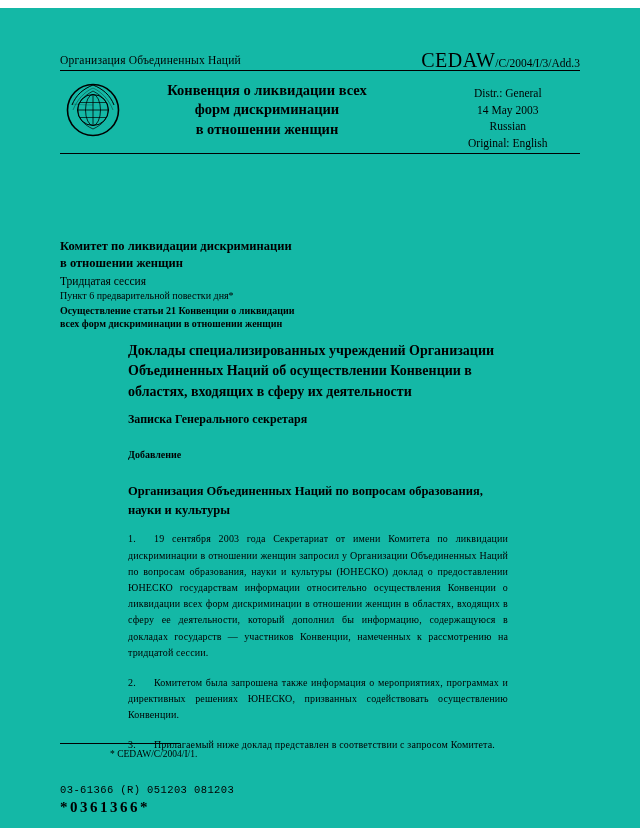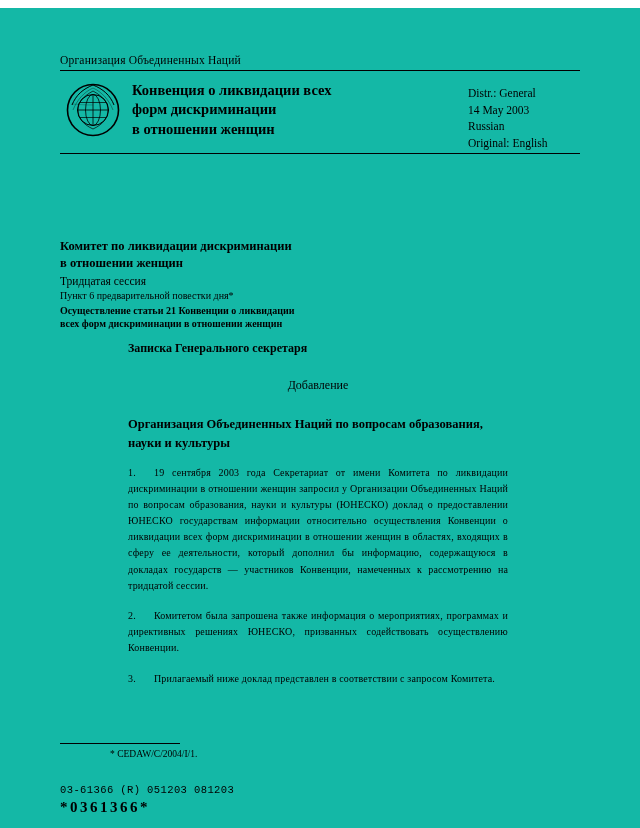--- a/index.html
+++ b/index.html
@@ -58,20 +58,21 @@
     border-top: 1.3px solid #000;
     position: absolute;
     left: 60px;
     top: 145px;
     width: 520px;
   }
 
   .header-body {
     position: relative;
     height: 86px;
+    text-align: center;
   }
   .emblem {
     position: absolute;
     left: 6px;
     top: 12px;
     width: 54px;
     height: 54px;
   }
   .title-block {
     position: absolute;
@@ -138,24 +139,23 @@
     font-size: 14px;
     line-height: 1.45;
     margin-bottom: 10px;
   }
   .note-line {
     font-weight: bold;
     font-size: 12px;
     margin-bottom: 22px;
   }
   .addendum {
-    font-weight: normal;
-    font-size: 12px;
+    font-weight: bold;
+    font-size: 10px;
     margin-bottom: 22px;
-    text-align: center;
   }
   .agency {
     font-weight: bold;
     font-size: 12.5px;
     line-height: 1.5;
     margin-bottom: 12px;
   }
   .para {
     font-size: 10px;
     line-height: 1.62;
@@ -201,20 +201,21 @@
     letter-spacing: 2.5px;
   }
 </style>
 </head>
 <body>
 
 <div class="page">
 
   <div class="masthead">
     <span class="org-line">Организация Объединенных Наций</span>
+    <span class="cedaw-line"><span class="cedaw-big">CEDAW</span><span class="cedaw-small">/C/2004/I/3/Add.3</span></span>
     <div class="rule-top"></div>
 
     <div class="header-body">
       <div class="emblem">
         <svg viewBox="0 0 54 54" width="54" height="54" aria-hidden="true">
           <circle cx="27" cy="27" r="25.5" fill="none" stroke="#000" stroke-width="1.6"></circle>
           <circle cx="27" cy="27" r="15.5" fill="none" stroke="#000" stroke-width="1"></circle>
           <ellipse cx="27" cy="27" rx="7.5" ry="15.5" fill="none" stroke="#000" stroke-width="0.8"></ellipse>
           <line x1="11.5" y1="27" x2="42.5" y2="27" stroke="#000" stroke-width="0.8"></line>
           <line x1="27" y1="11.5" x2="27" y2="42.5" stroke="#000" stroke-width="0.8"></line>
@@ -247,20 +248,21 @@
   <div class="committee">
     <div class="l1">Комитет по ликвидации дискриминации</div>
     <div class="l2">в отношении женщин</div>
     <div class="l3">Тридцатая сессия</div>
     <div class="l5">Пункт 6 предварительной повестки дня*</div>
     <div class="l6">Осуществление статьи 21 Конвенции о ликвидации</div>
     <div class="l7">всех форм дискриминации в отношении женщин</div>
   </div>
 
   <div class="content">
+    <div class="doc-title">Доклады специализированных учреждений Организации Объединенных Наций об осуществлении Конвенции в областях, входящих в сферу их деятельности</div>
     <div class="note-line">Записка Генерального секретаря</div>
     <div class="addendum">Добавление</div>
     <div class="agency">Организация Объединенных Наций по вопросам образования, науки и культуры</div>
 
     <div class="para">
       <span class="num">1.</span><span>19 сентября 2003 года Секретариат от имени Комитета по ликвидации дискриминации в отношении женщин запросил у Организации Объединенных Наций по вопросам образования, науки и культуры (ЮНЕСКО) доклад о предоставлении ЮНЕСКО государствам информации относительно осуществления Конвенции о ликвидации всех форм дискриминации в отношении женщин в областях, входящих в сферу ее деятельности, который дополнил бы информацию, содержащуюся в докладах государств — участников Конвенции, намеченных к рассмотрению на тридцатой сессии.</span>
     </div>
     <div class="para">
       <span class="num">2.</span><span>Комитетом была запрошена также информация о мероприятиях, программах и директивных решениях ЮНЕСКО, призванных содействовать осуществлению Конвенции.</span>
     </div>

